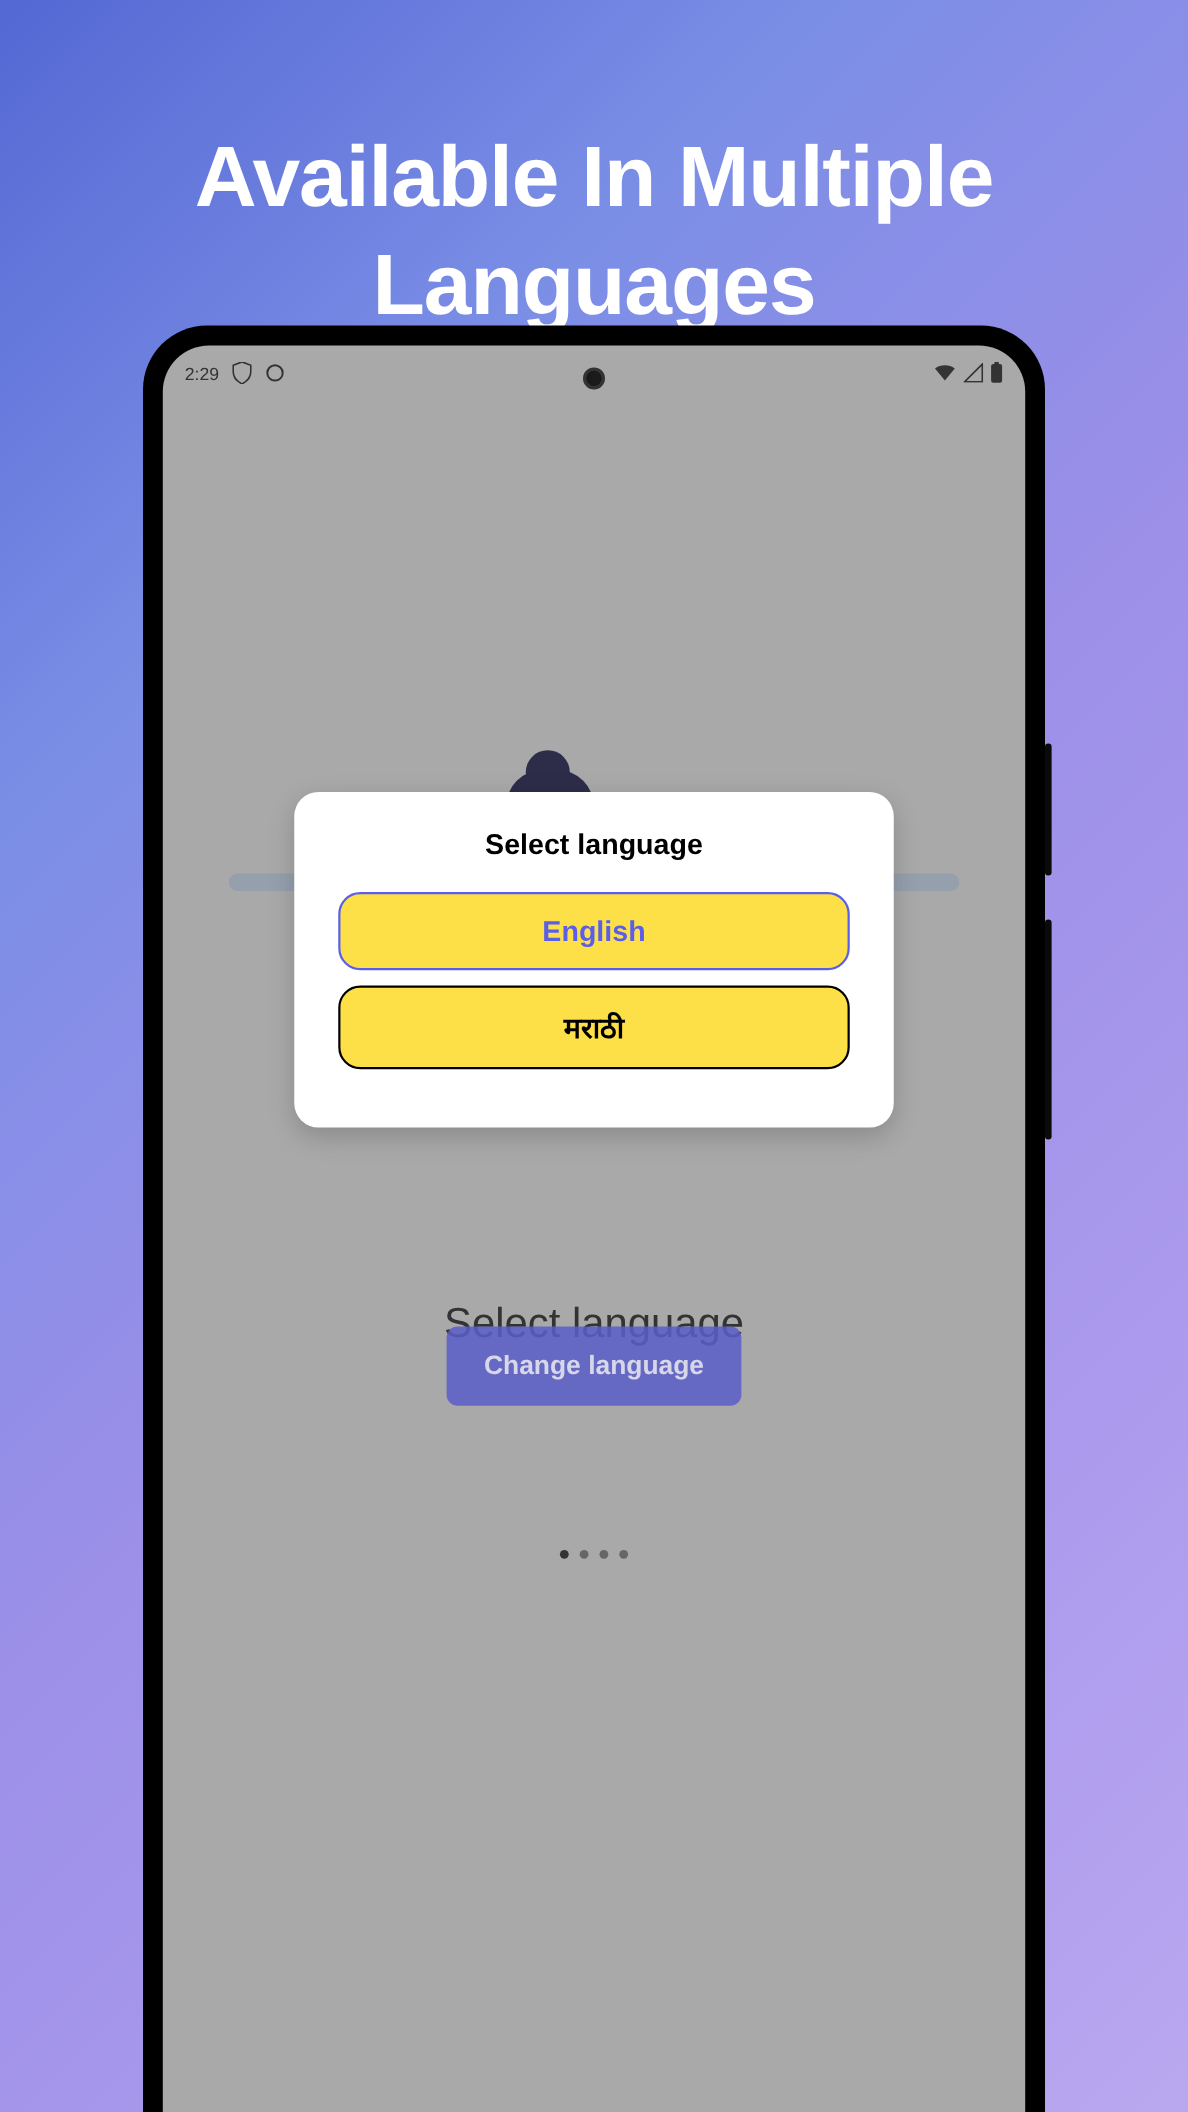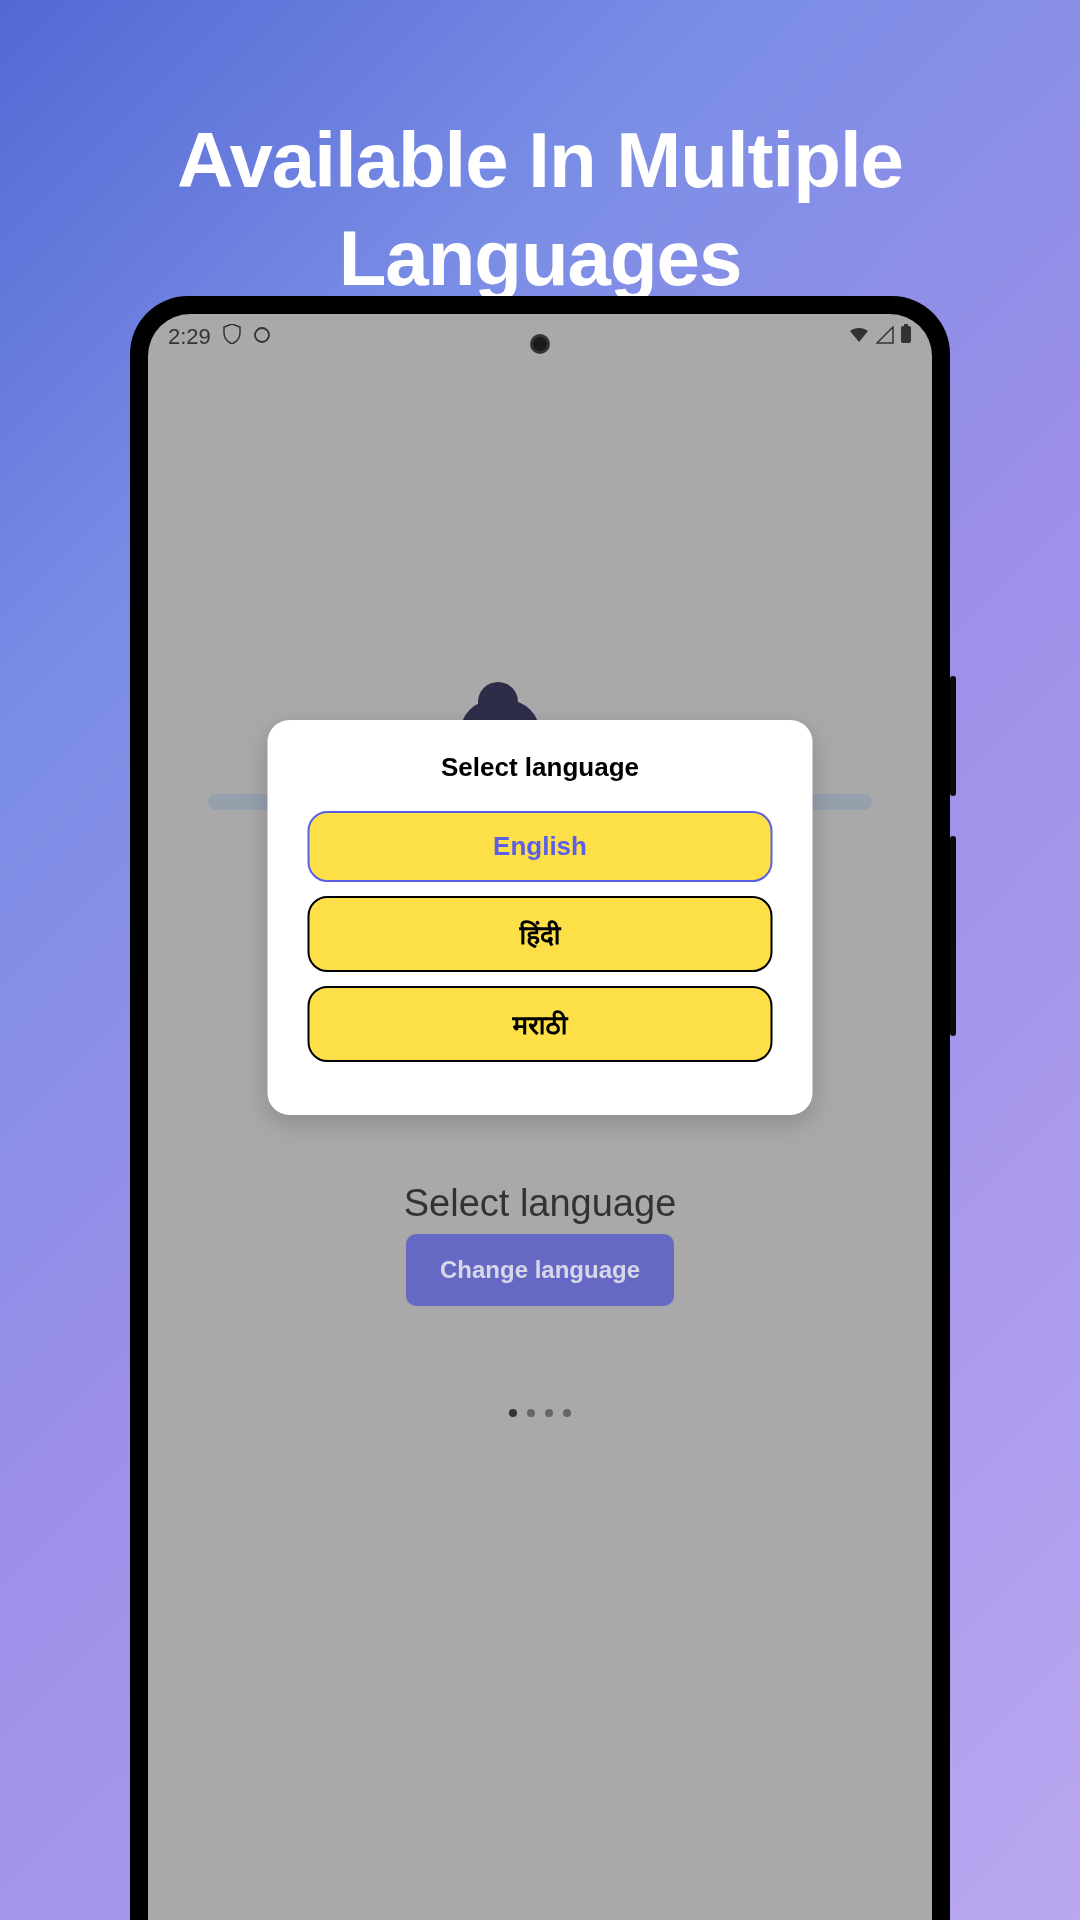--- a/index.html
+++ b/index.html
@@ -77,24 +77,24 @@
       right: -6px;
       width: 6px;
       height: 200px;
       background: #0a0a0a;
       border-radius: 3px;
     }
     
     .status-bar {
       display: flex;
       justify-content: space-between;
-      align-items: flex-start;
+      align-items: center;
       padding: 10px 20px 0 20px;
       height: 44px;
-      font-size: 22px;
+      font-size: 16px;
       color: #333;
     }
     
     .status-left {
       display: flex;
       align-items: center;
       gap: 12px;
     }
     
     .status-right {
@@ -208,21 +208,21 @@
       top: 868px;
       left: 0;
       right: 0;
       text-align: center;
       font-size: 38px;
       color: #333;
     }
     
     .change-lang-btn {
       position: absolute;
-      top: 920px;
+      top: 892px;
       left: 50%;
       transform: translateX(-50%);
       background: #5b5fc8;
       color: #e0e0f5;
       border: none;
       border-radius: 10px;
       padding: 22px 34px;
       font-size: 24px;
       font-weight: 600;
       cursor: pointer;
@@ -307,18 +307,17 @@
     <div class="page-dots">
       <span class="dot active"></span>
       <span class="dot"></span>
       <span class="dot"></span>
       <span class="dot"></span>
     </div>
 
     <div class="dialog">
       <div class="dialog-title">Select language</div>
       <button class="lang-option selected">English</button>
-      <button class="lang-option">हिंदी</button>
       <button class="lang-option">मराठी</button>
     </div>
 
   </div>
 </div>
 
 </body></html>

